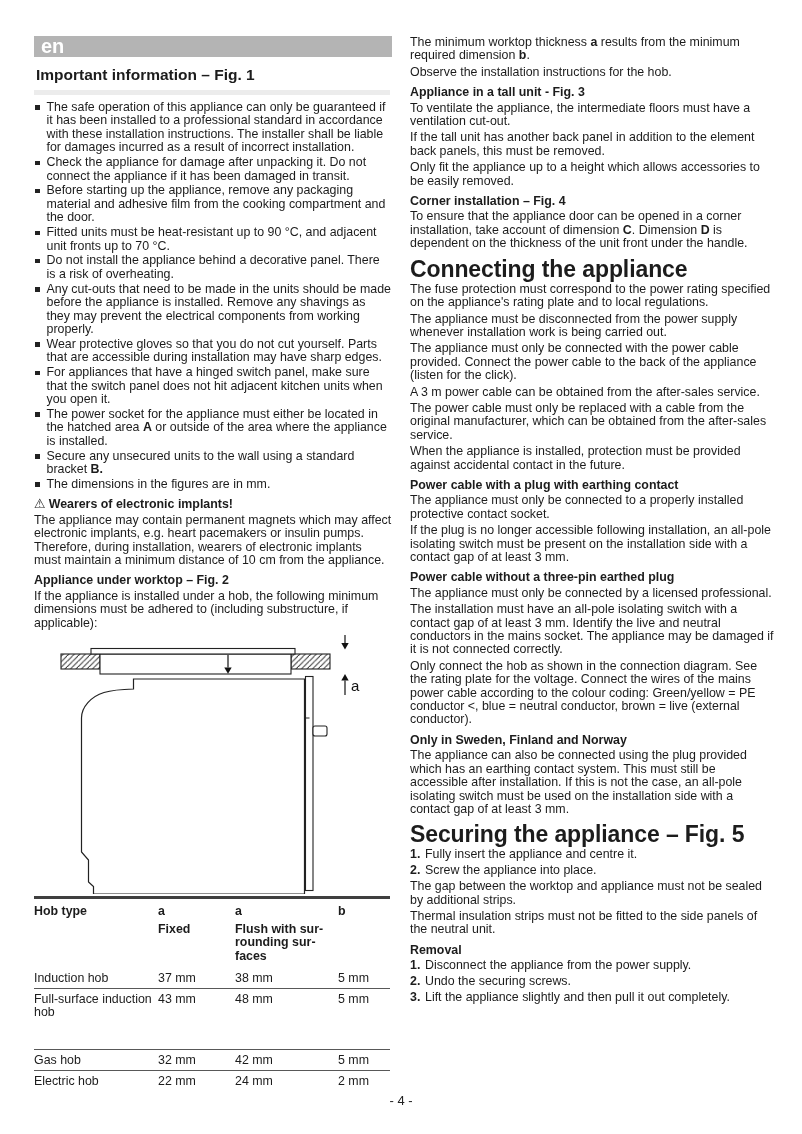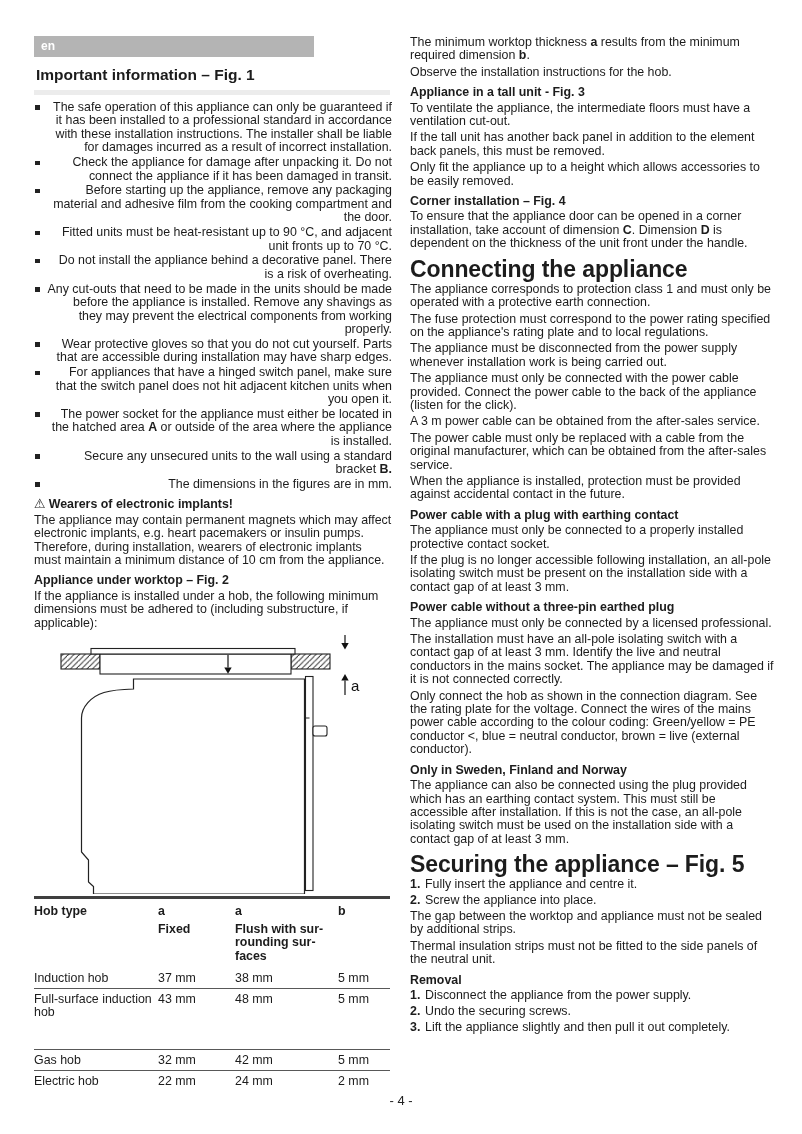--- a/index.html
+++ b/index.html
@@ -9,25 +9,25 @@
     font-size:12.4px;line-height:13.4px;color:#1c1c1c;
     -webkit-font-smoothing:antialiased;
   }
   .cols{display:flex;padding:36px 0 0 34px;}
   .col-left{width:358px;margin-right:18px;flex:none;}
   .col-right{width:364px;flex:none;}
   p{margin:0 0 3px 0;}
   .sh{font-weight:bold;margin:7px 0 2px 0;}
   .h1{font-size:15.5px;line-height:17px;font-weight:bold;margin:9px 0 0 2px;}
   .h2{font-size:23px;line-height:19px;font-weight:bold;margin:9px 0 4px 0;letter-spacing:-0.1px;}
-  .lang{background:#b4b4b4;color:#ffffff;font-weight:bold;font-size:12px;line-height:16px;
-        padding:2px 0 3px 7px;width:280px;box-sizing:border-box;}
+  .lang{background:#b4b4b4;color:#ffffff;font-weight:bold;font-size:20px;line-height:16px;
+        padding:2px 0 3px 7px;width:358px;box-sizing:border-box;}
   .title-rule{height:5px;background:#ececec;margin:7px 0 6px 0;width:356px;}
   ul.bullets{list-style:none;margin:3px 0 0 0;padding:0;}
-  li.bullet{position:relative;padding-left:12.5px;margin-bottom:1.5px;text-align:right;}
+  li.bullet{position:relative;padding-left:12.5px;margin-bottom:1.5px;}
   .sq{position:absolute;left:1px;top:4.4px;width:4.6px;height:4.6px;background:#222;}
   .warn-head{font-weight:bold;margin:6px 0 2px 0;}
   .warn-tri{font-weight:normal;font-size:13px;margin-right:3px;}
   .steps{margin:0 0 2px 0;}
   .step{display:flex;margin:0 0 2.5px 0;}
   .step .num{font-weight:bold;width:15px;flex:none;}
   .fig{position:relative;width:360px;height:260px;margin:4px 0 0 0;}
   table.hob{border-collapse:collapse;width:356px;border-top:3px solid #3f3f3f;margin-top:2px;table-layout:fixed;}
   table.hob td{vertical-align:top;padding:3.5px 4px 3px 0;}
   table.hob tr.hdr td{padding-top:6px;padding-bottom:5px;font-weight:bold;}
@@ -167,21 +167,20 @@
 
     <div class="sh">Appliance in a tall unit - Fig. 3</div>
     <p>To ventilate the appliance, the intermediate floors must have a ventilation cut-out.</p>
     <p>If the tall unit has another back panel in addition to the element back panels, this must be removed.</p>
     <p>Only fit the appliance up to a height which allows accessories to be easily removed.</p>
 
     <div class="sh">Corner installation – Fig. 4</div>
     <p><span>To ensure that the appliance door can be opened in a corner installation, take account of dimension </span><b>C</b><span>. Dimension </span><b>D</b><span> is dependent on the thickness of the unit front under the handle.</span></p>
 
     <div class="h2">Connecting the appliance</div>
-    <p>The appliance corresponds to protection class 1 and must only be operated with a protective earth connection.</p>
     <p>The fuse protection must correspond to the power rating specified on the appliance's rating plate and to local regulations.</p>
     <p>The appliance must be disconnected from the power supply whenever installation work is being carried out.</p>
     <p>The appliance must only be connected with the power cable provided. Connect the power cable to the back of the appliance (listen for the click).</p>
     <p>A 3 m power cable can be obtained from the after-sales service.</p>
     <p>The power cable must only be replaced with a cable from the original manufacturer, which can be obtained from the after-sales service.</p>
     <p>When the appliance is installed, protection must be provided against accidental contact in the future.</p>
 
     <div class="sh">Power cable with a plug with earthing contact</div>
     <p>The appliance must only be connected to a properly installed protective contact socket.</p>
     <p>If the plug is no longer accessible following installation, an all-pole isolating switch must be present on the installation side with a contact gap of at least 3 mm.</p>

